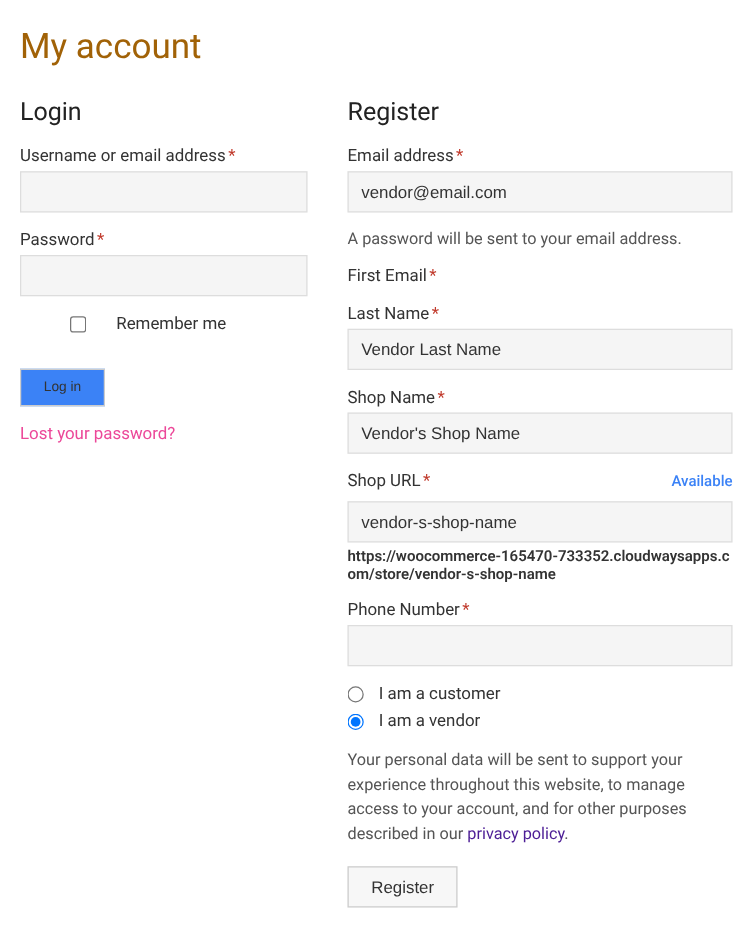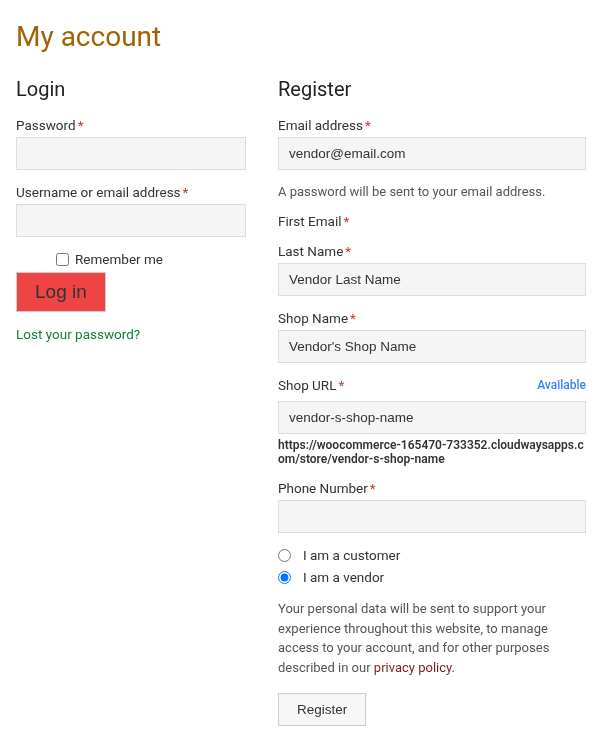--- a/index.html
+++ b/index.html
@@ -60,39 +60,39 @@
       padding: 8px 10px;
       border: 1px solid #ddd;
       background: #f5f5f5;
       font-size: 13.5px;
       color: #333;
       outline: none;
     }
     .checkbox-row {
       display: flex;
       align-items: center;
-      gap: 6px;
-      margin-bottom: 5px;
+      gap: 24px;
+      margin-bottom: 28px;
       padding-left: 40px;
     }
     .checkbox-row label {
       margin: 0;
     }
     .btn-login {
-      background: #ef4444;
+      background: #3b82f6;
       border: 1px solid #ccc;
       padding: 8px 18px;
-      font-size: 19px;
+      font-size: 11px;
       cursor: pointer;
       color: #333;
     }
     .lost-password {
       display: block;
       margin-top: 14px;
-      color: #15803d;
+      color: #ec4899;
       text-decoration: none;
       font-size: 13.5px;
     }
     .email-note {
       font-size: 13px;
       color: #555;
       margin-bottom: 14px;
     }
     .shop-url-row {
       display: flex;
@@ -129,21 +129,21 @@
       margin: 0;
       font-size: 13.5px;
     }
     .privacy-note {
       font-size: 13px;
       color: #555;
       margin-bottom: 16px;
       line-height: 1.5;
     }
     .privacy-link {
-      color: #7f1d1d;
+      color: #4c1d95;
       text-decoration: none;
     }
     .btn-register {
       background: #f7f7f7;
       border: 1px solid #ccc;
       padding: 8px 18px;
       font-size: 13.5px;
       cursor: pointer;
       color: #333;
     }
@@ -153,30 +153,30 @@
 
 <h1>My account</h1>
 
 <div class="columns">
 
   <div class="col-left">
     <h2>Login</h2>
 
     <div class="field-group">
       <label>
+        <span>Username or email address</span><span class="required-star">*</span>
+      </label>
+      <input type="text" style="">
+    </div>
+
+    <div class="field-group">
+      <label>
         <span>Password</span><span class="required-star">*</span>
       </label>
       <input type="password" style="">
-    </div>
-
-    <div class="field-group">
-      <label>
-        <span>Username or email address</span><span class="required-star">*</span>
-      </label>
-      <input type="text" style="">
     </div>
 
     <div class="checkbox-row">
       <input type="checkbox" id="remember" style="">
       <label for="remember">Remember me</label>
     </div>
 
     <button class="btn-login">Log in</button>
 
     <a class="lost-password" href="#">Lost your password?</a>

